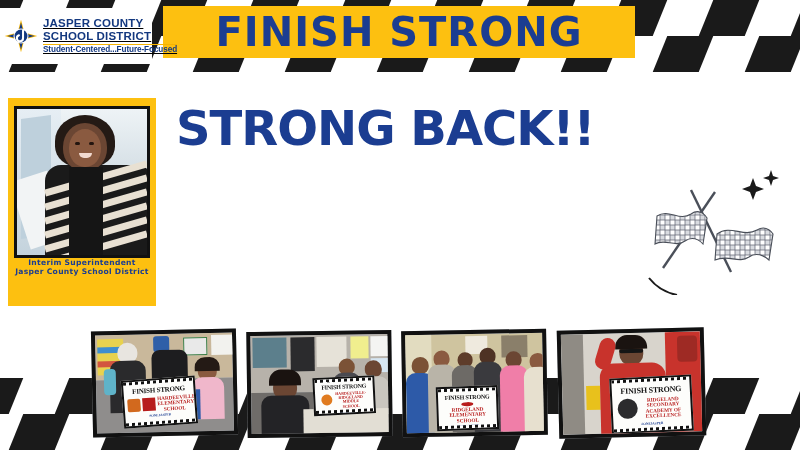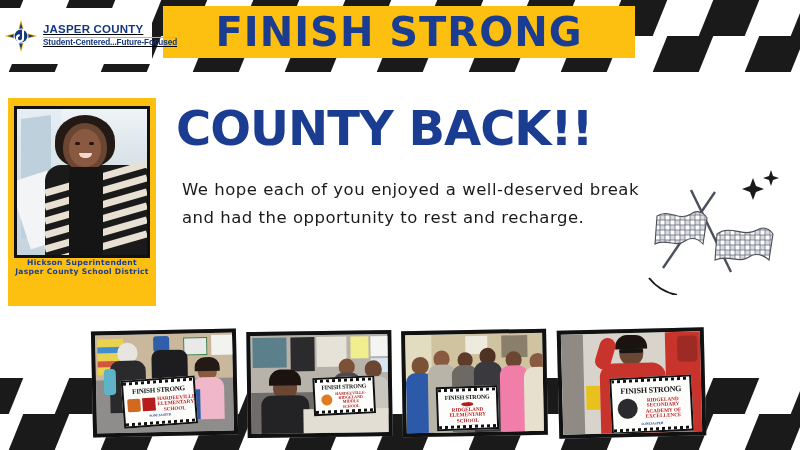--- a/index.html
+++ b/index.html
@@ -137,20 +137,21 @@
       <svg viewBox="0 0 100 100" width="34" height="34" aria-hidden="true">
         <polygon points="50,2 60,40 98,50 60,60 50,98 40,60 2,50 40,40" fill="#f5b301"></polygon>
         <polygon points="50,10 58,42 90,50 58,58 50,90 42,58 10,50 42,42" fill="#13387f"></polygon>
         <circle cx="50" cy="50" r="22" fill="#ffffff"></circle>
         <circle cx="50" cy="50" r="19" fill="#13387f"></circle>
         <path d="M56 34 L56 56 A9 9 0 1 1 44 48" stroke="#ffffff" stroke-width="6" fill="none" stroke-linecap="round"></path>
       </svg>
     </div>
     <div id="logo-text">
       <span class="logo-l1">JASPER COUNTY</span>
+      <span class="logo-l2">SCHOOL DISTRICT</span>
       <div class="logo-rule"></div>
       <span class="logo-tag">Student-Centered...Future-Focused</span>
     </div>
   </div>
 
   <div id="title-banner">
     <div id="title-text">FINISH STRONG</div>
   </div>
 
   <div id="super-card">
@@ -167,26 +168,25 @@
       <div class="pstripe" style="left:26px;top:122px;width:106px;"></div>
       <div class="pstripe" style="left:26px;top:136px;width:106px;"></div>
       <div id="ptop"></div>
       <div id="phair"></div>
       <div id="phead"></div>
       <div id="pface"></div>
       <div class="peye" id="peye1"></div>
       <div class="peye" id="peye2"></div>
       <div id="psmile"></div>
     </div>
-    <div class="super-sub">Hickson Superintendent</div>
+    <div class="super-sub">Interim Superintendent</div>
     <div class="super-sub">Jasper County School District</div>
   </div>
 
-  <div id="welcome">COUNTY BACK!!</div>
-  <div id="message">We hope each of you enjoyed a well-deserved break and had the opportunity to rest and recharge.</div>
+  <div id="welcome">STRONG BACK!!</div>
 
   <div id="flag-art">
     <svg viewBox="0 0 150 135" width="150" height="135" aria-hidden="true">
       <defs>
         <pattern id="chkpat" width="10" height="10" patternUnits="userSpaceOnUse">
           <rect width="10" height="10" fill="#ffffff"></rect>
           <rect width="5" height="5" fill="#d9dbe0"></rect>
           <rect x="5" y="5" width="5" height="5" fill="#d9dbe0"></rect>
           <path d="M0 0 H10 M0 5 H10 M0 10 H10 M0 0 V10 M5 0 V10 M10 0 V10" stroke="#5a5f6b" stroke-width="0.7" fill="none"></path>
         </pattern>

